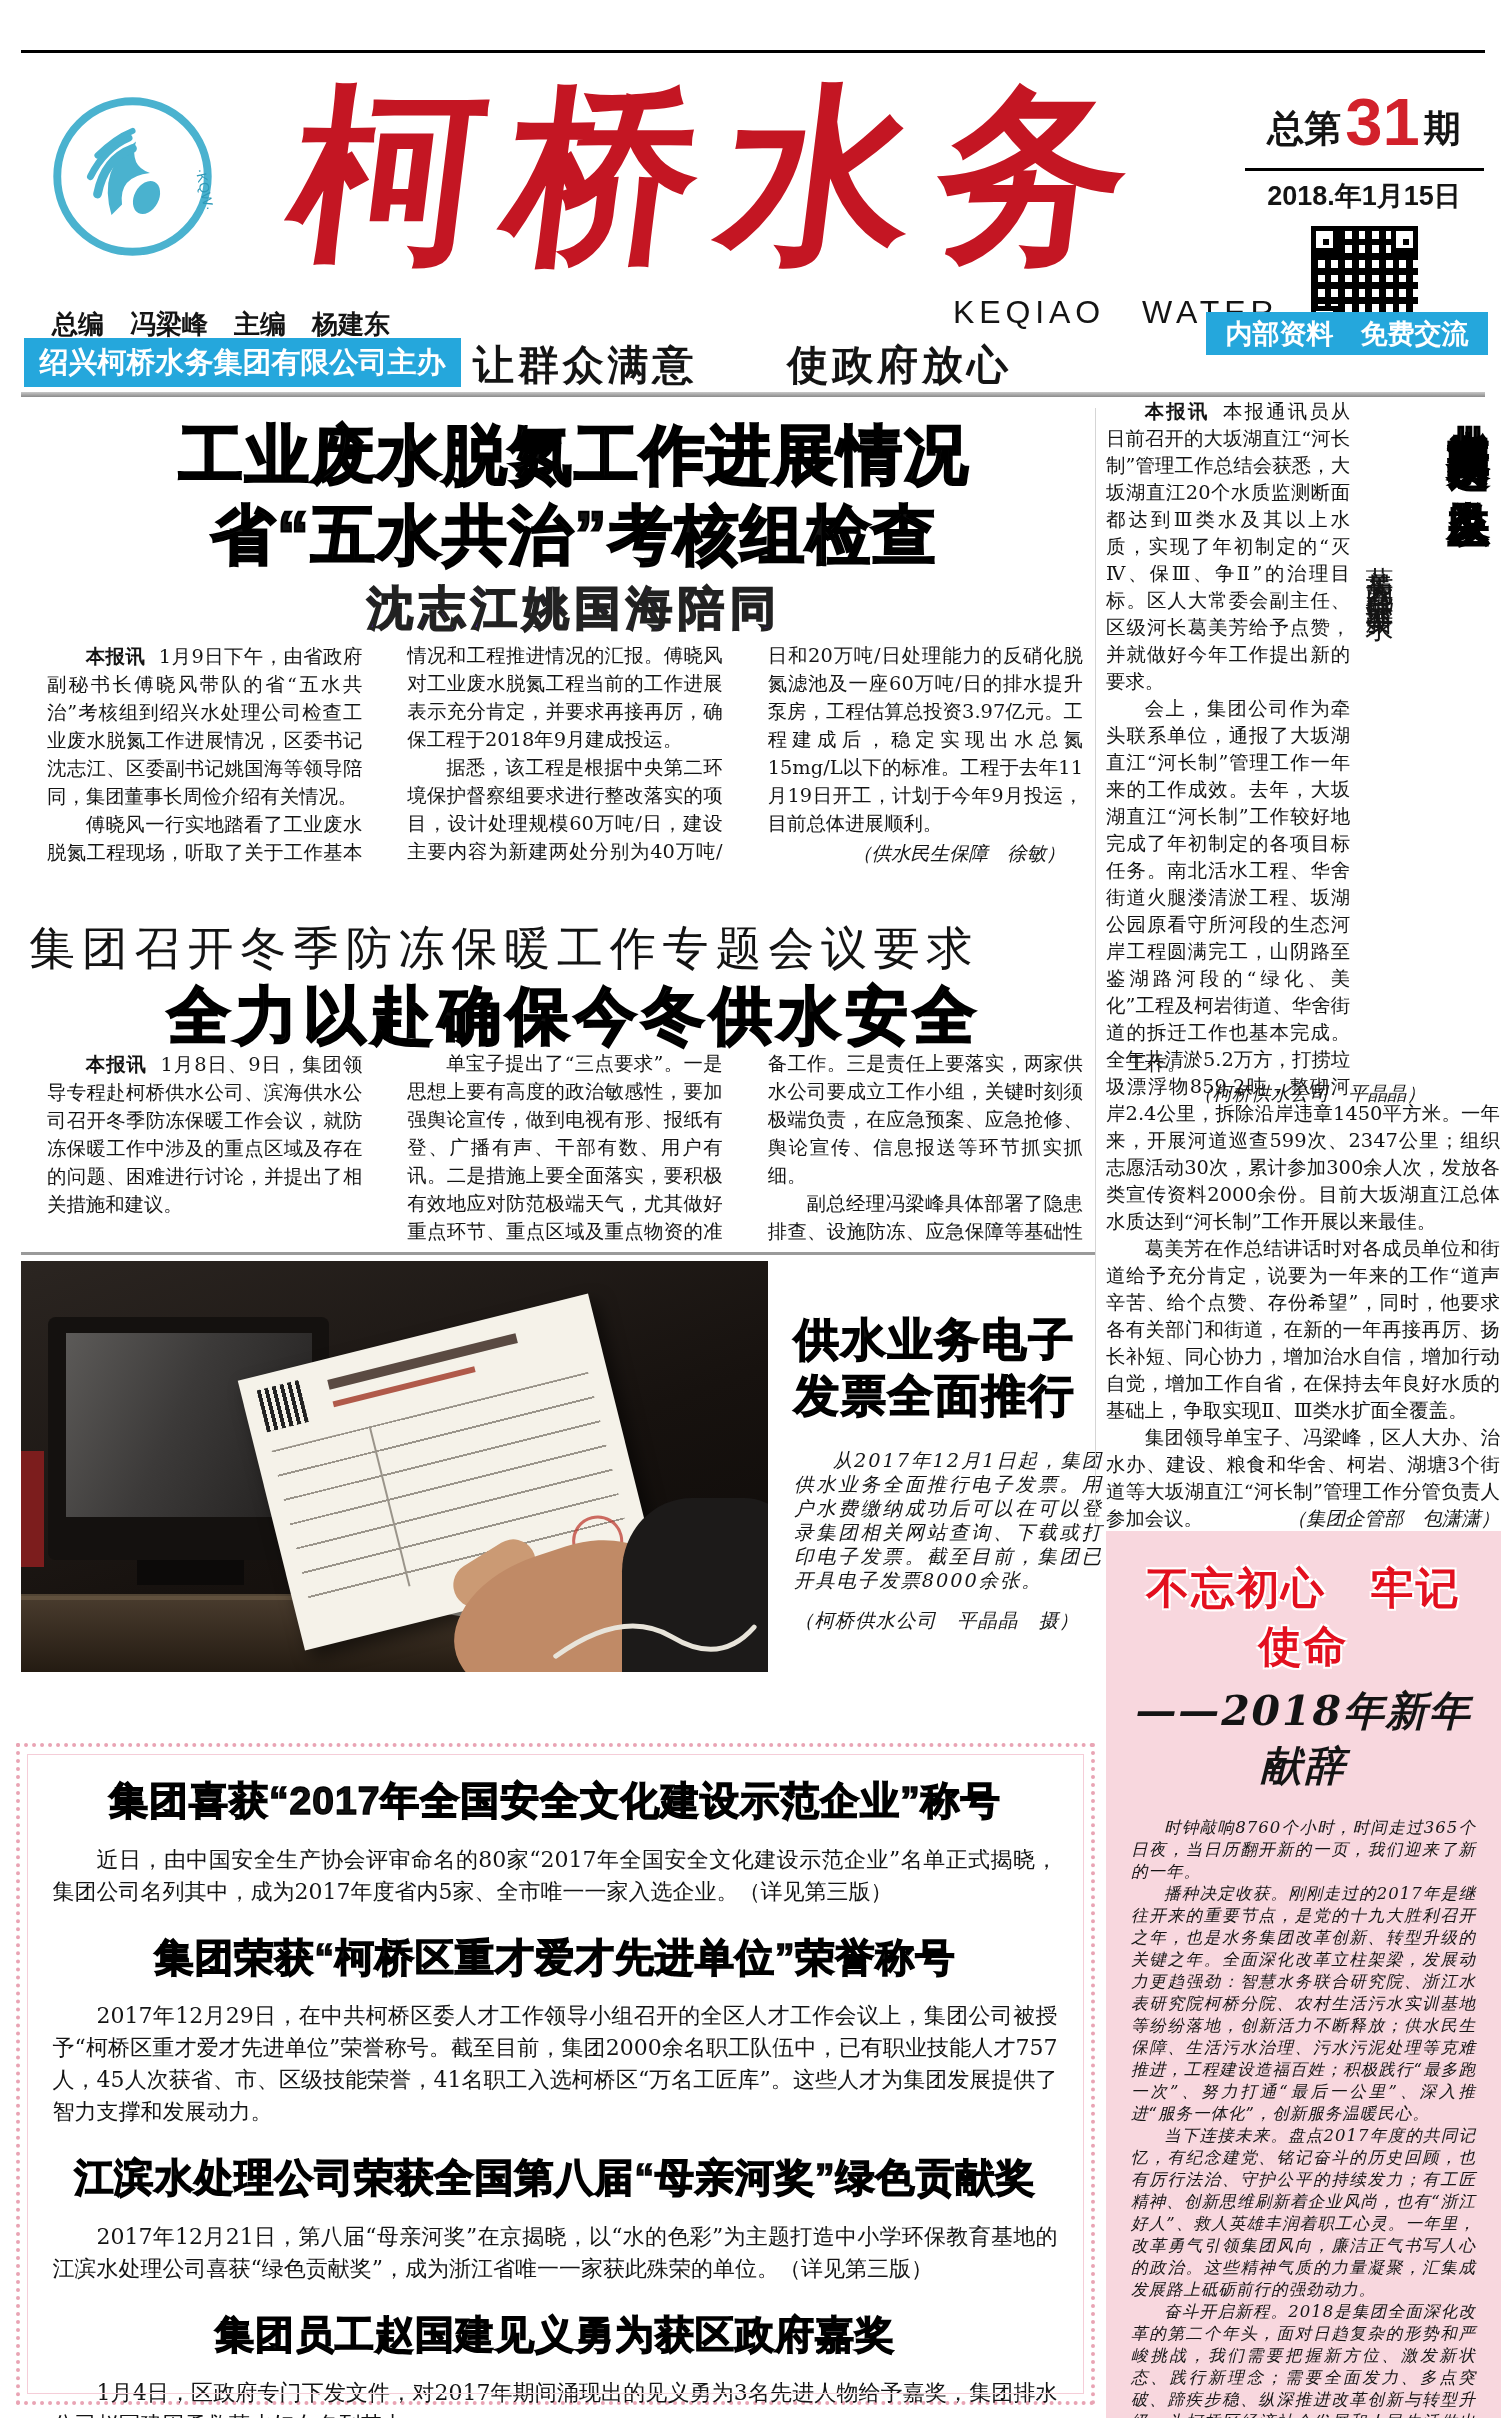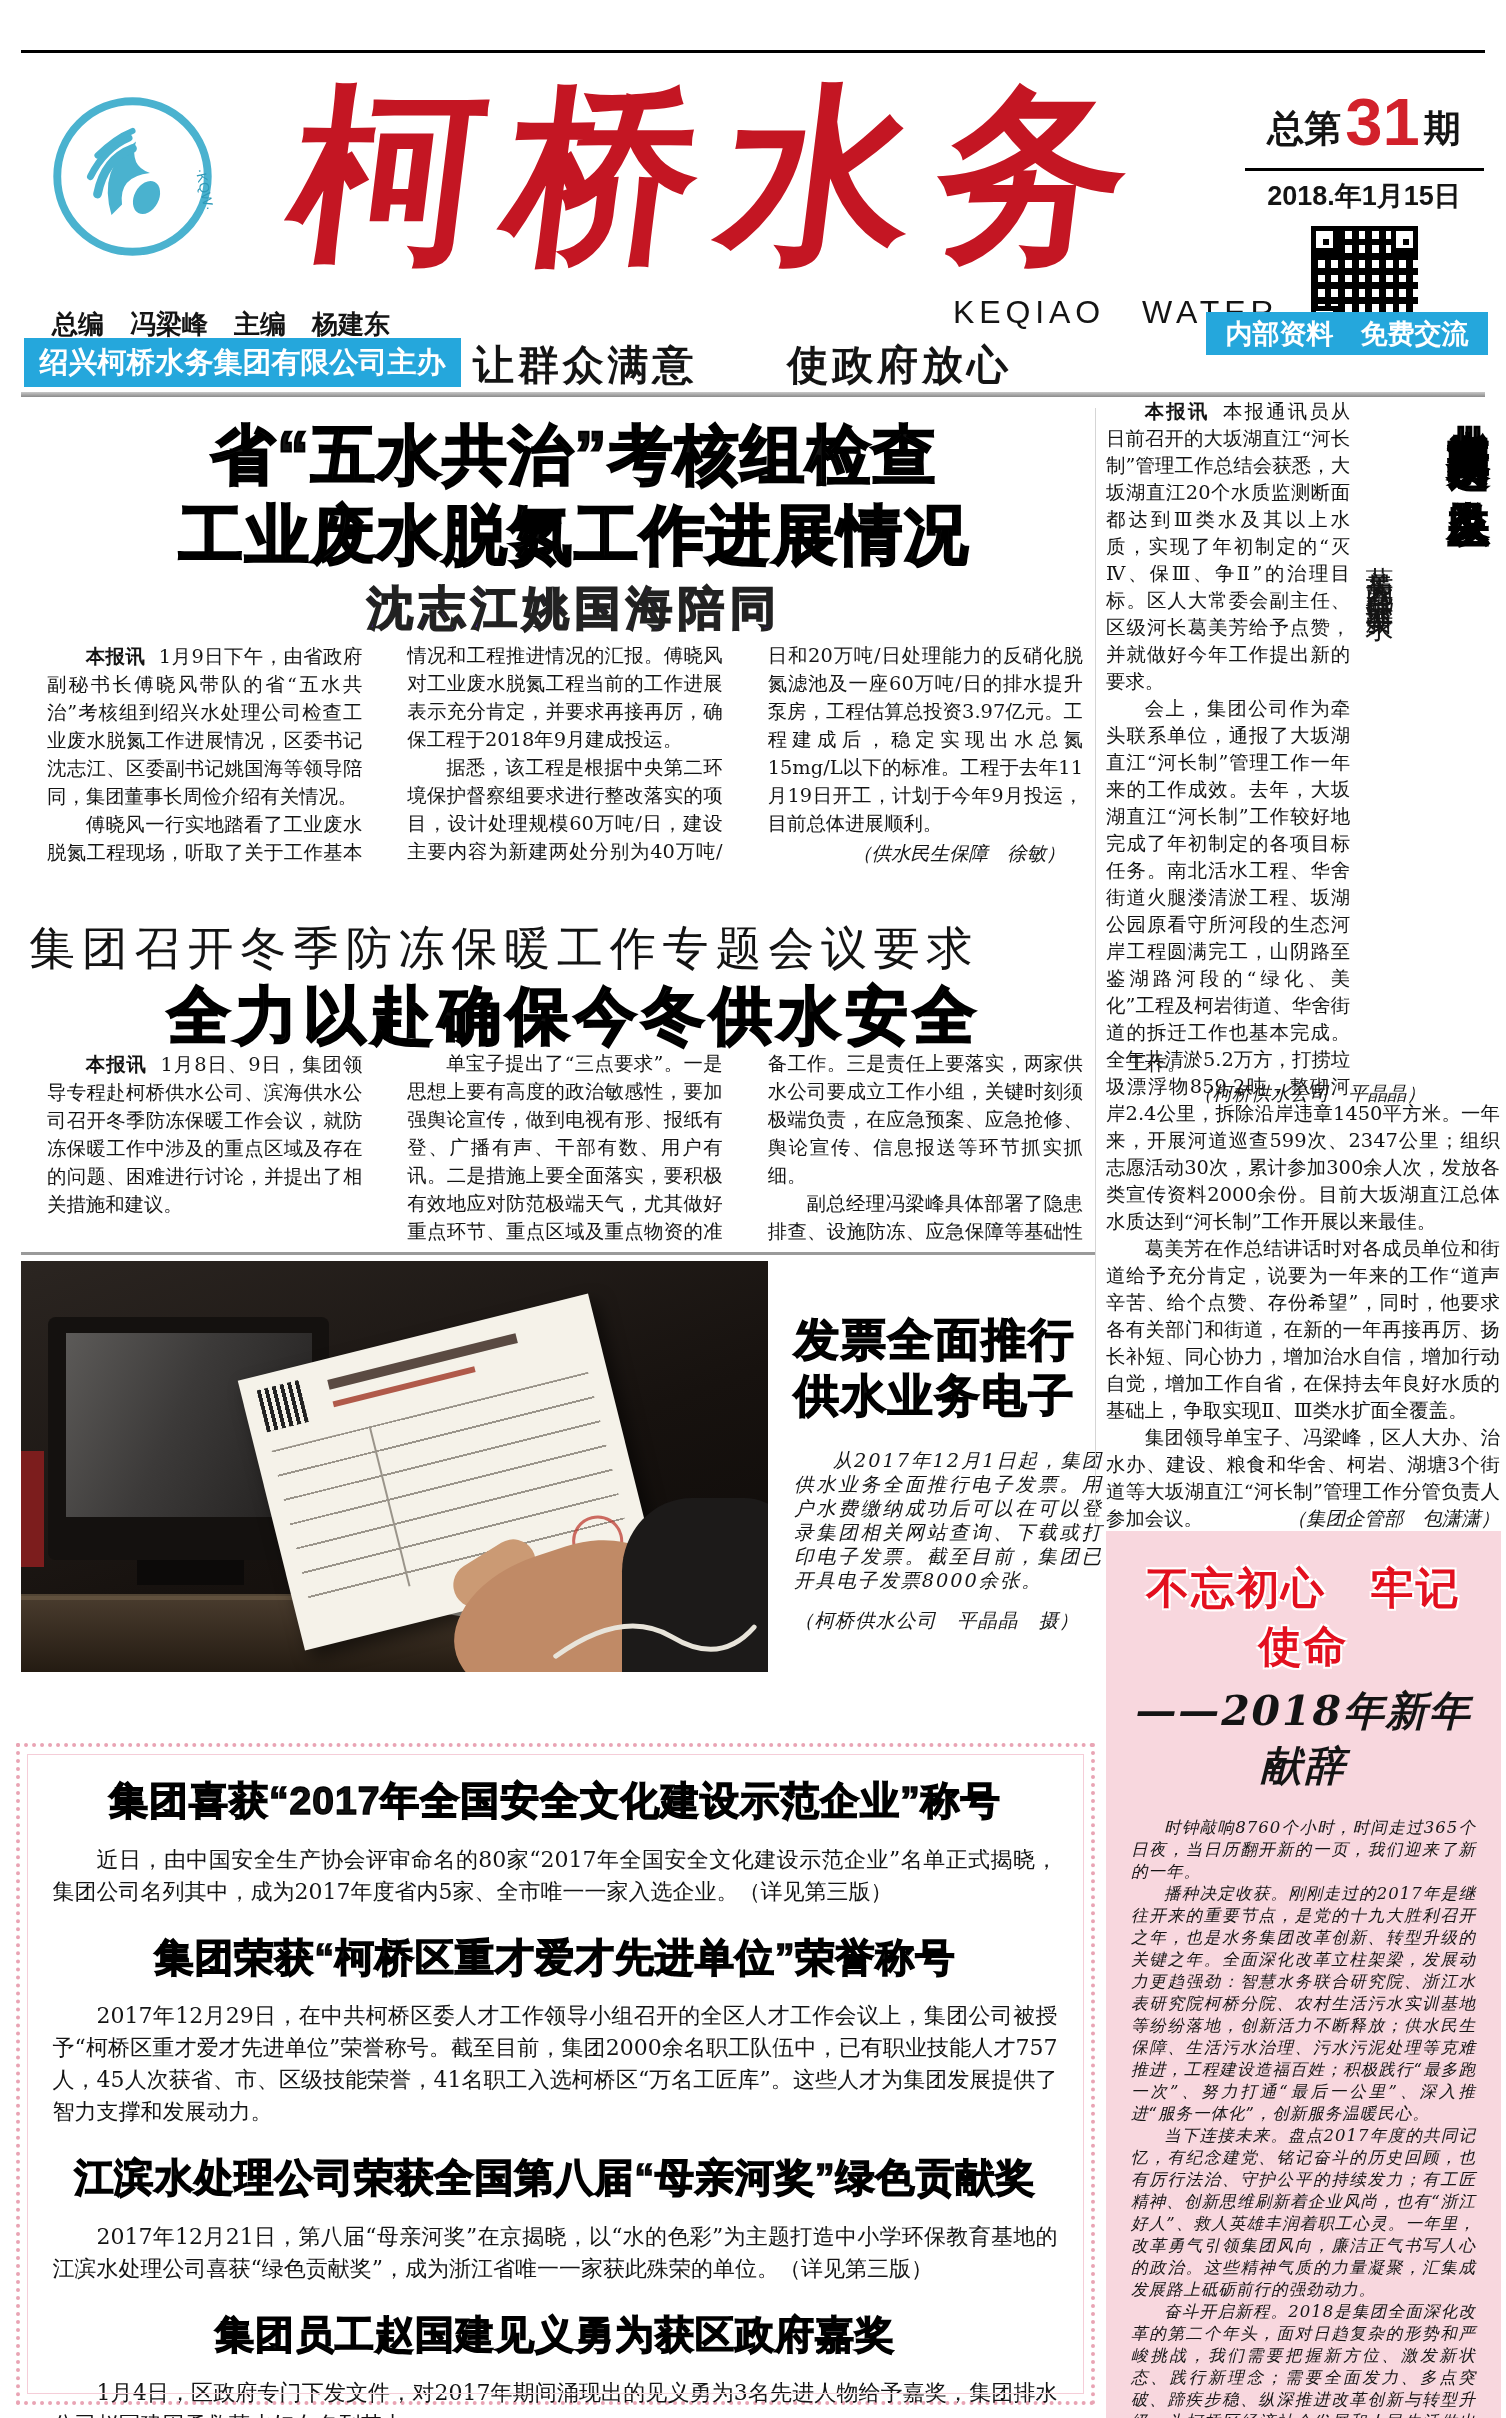--- a/index.html
+++ b/index.html
@@ -177,22 +177,22 @@
   </div>
 
   <div class="editors">总编　冯梁峰　主编　杨建东</div>
   <div class="en-name">KEQIAO　WATER</div>
   <div class="badge badge-right">内部资料　免费交流</div>
   <div class="badge badge-left">绍兴柯桥水务集团有限公司主办</div>
   <div class="slogan">让群众满意　　使政府放心</div>
   <div class="grayrule"></div>
 
   <div class="a1-head">
+    <div>工业废水脱氮工作进展情况</div>
     <div>省“五水共治”考核组检查</div>
-    <div>工业废水脱氮工作进展情况</div>
   </div>
   <div class="a1-sub">沈志江姚国海陪同</div>
   <div class="a1-body body-cols">
     <p><b class="lead-label">本报讯</b><span>1月9日下午，由省政府副秘书长傅晓风带队的省“五水共治”考核组到绍兴水处理公司检查工业废水脱氮工作进展情况，区委书记沈志江、区委副书记姚国海等领导陪同，集团董事长周俭介绍有关情况。</span></p>
     <p>傅晓风一行实地踏看了工业废水脱氮工程现场，听取了关于工作基本情况和工程推进情况的汇报。傅晓风对工业废水脱氮工程当前的工作进展表示充分肯定，并要求再接再厉，确保工程于2018年9月建成投运。</p>
     <p>据悉，该工程是根据中央第二环境保护督察组要求进行整改落实的项目，设计处理规模60万吨/日，建设主要内容为新建两处分别为40万吨/日和20万吨/日处理能力的反硝化脱氮滤池及一座60万吨/日的排水提升泵房，工程估算总投资3.97亿元。工程建成后，稳定实现出水总氮15mg/L以下的标准。工程于去年11月19日开工，计划于今年9月投运，目前总体进展顺利。</p>
     <p class="byline">（供水民生保障　徐敏）</p>
   </div>
 
   <div class="a2-kicker">集团召开冬季防冻保暖工作专题会议要求</div>
@@ -226,22 +226,22 @@
     <div class="ph-thumb"></div>
     <div class="ph-hand"></div>
     <div class="ph-sleeve"></div>
     <svg class="ph-cable" viewBox="0 0 220 70">
       <path d="M10 60 Q80 10 130 40 T215 30" fill="none" stroke="#e8e4da" stroke-width="5" stroke-linecap="round"></path>
     </svg>
   </div>
 
   <div class="pa">
     <div class="pa-head">
+      <div>供水业务电子</div>
       <div>发票全面推行</div>
-      <div>供水业务电子</div>
     </div>
     <div class="pa-body">从2017年12月1日起，集团供水业务全面推行电子发票。用户水费缴纳成功后可以在可以登录集团相关网站查询、下载或打印电子发票。截至目前，集团已开具电子发票8000余张。</div>
     <div class="pa-caption">（柯桥供水公司　平晶晶　摄）</div>
   </div>
 
   <div class="vdivider"></div>
 
   <div class="ra">
     <div class="ra-heads">
       <div class="ra-h-main">大坂湖直江断面水质均达Ⅲ类及以上</div>

